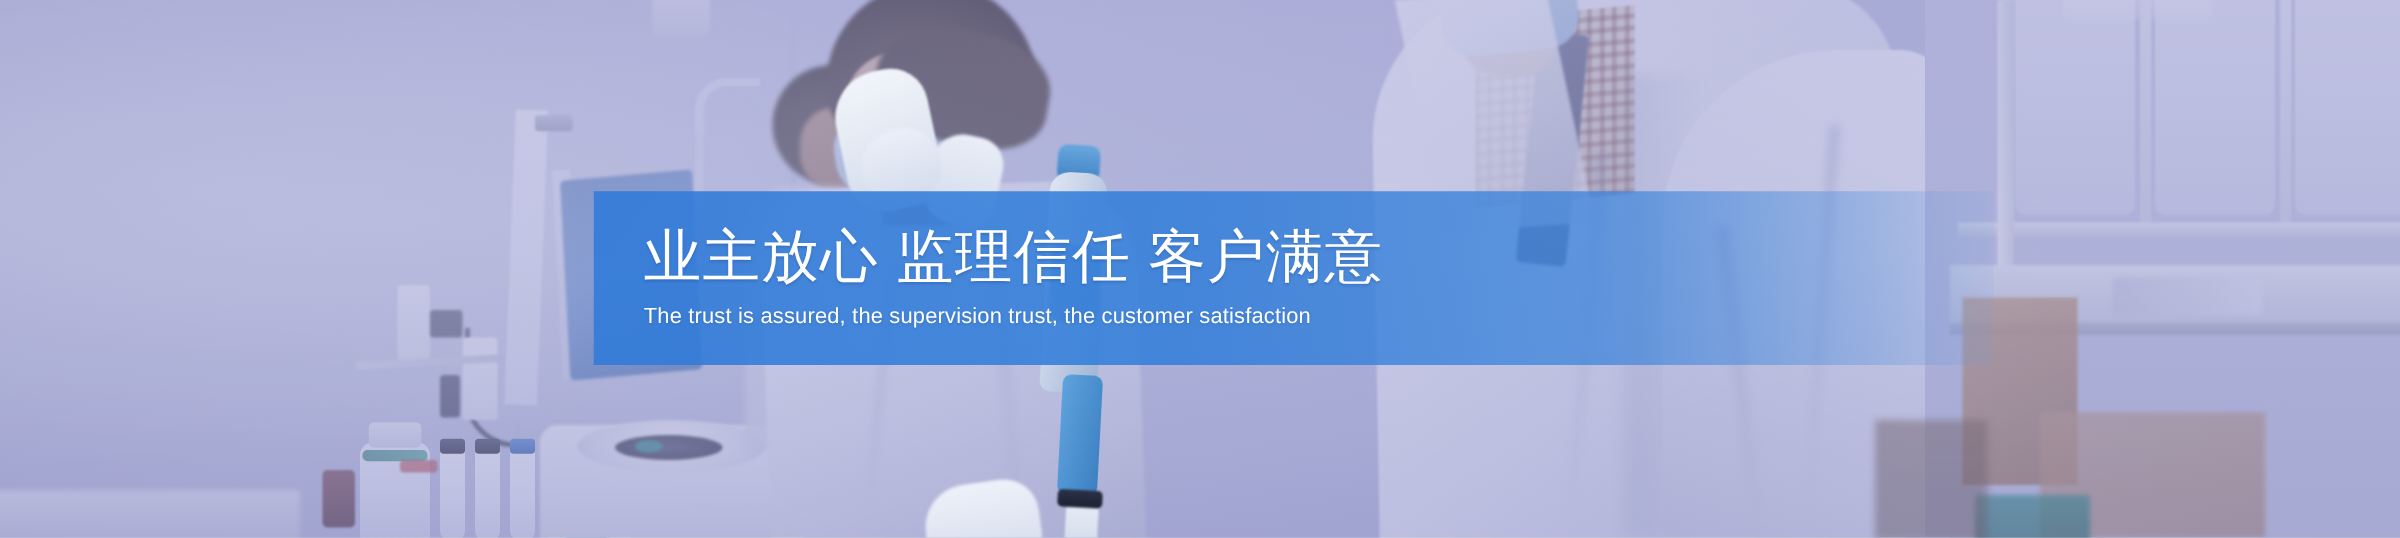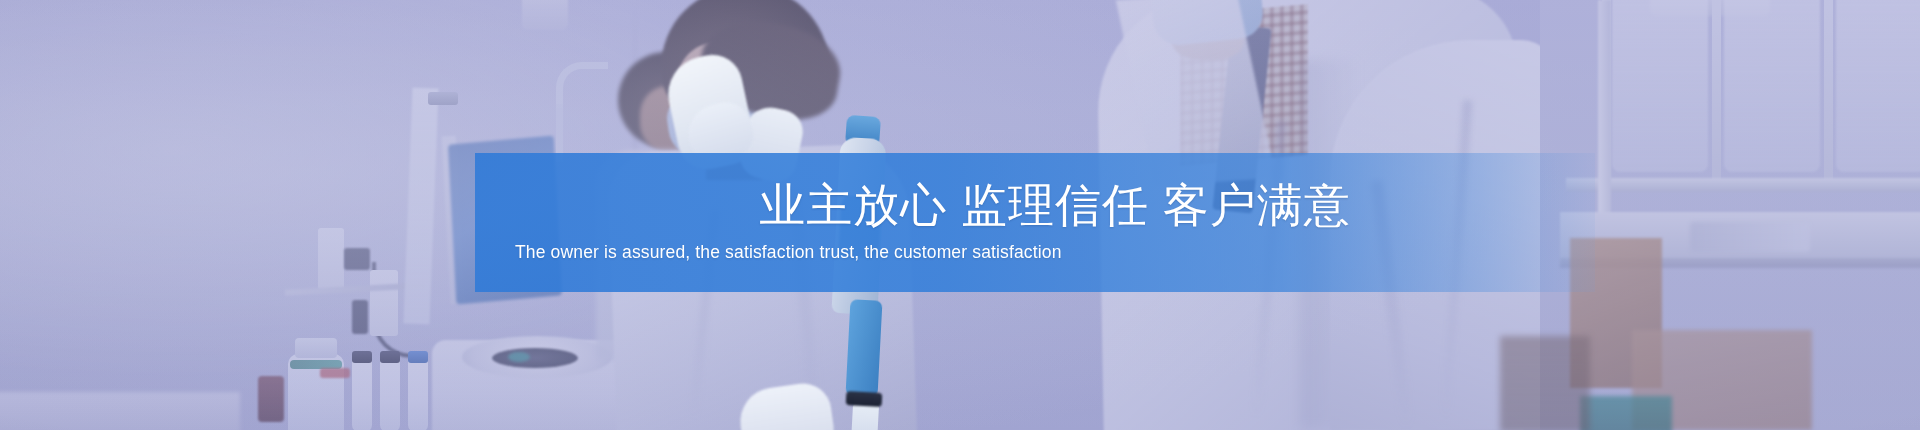--- a/index.html
+++ b/index.html
@@ -443,21 +443,20 @@
     z-index:21;
   }
   #headline{
     color:#ffffff;
     font-size:46px;
     line-height:1.06;
     letter-spacing:1px;
     font-weight:400;
     white-space:nowrap;
     text-shadow:0 1px 2px rgba(20,50,100,.22);
-    text-align:center;
   }
   #subline{
     color:#ffffff;
     font-size:17.5px;
     line-height:1.3;
     letter-spacing:.15px;
     font-weight:400;
     margin-top:11px;
     white-space:nowrap;
     text-shadow:0 1px 2px rgba(20,50,100,.20);
@@ -576,17 +575,17 @@
     <div class="dark-low"></div>
 
     <div class="grade"></div>
     <div class="grade2"></div>
     <div class="vignette"></div>
   </div>
 
   <div id="band">
     <div class="band-text">
       <div id="headline">业主放心 监理信任  客户满意</div>
-      <div id="subline">The owner is assured, the satisfaction trust, the customer satisfaction</div>
+      <div id="subline">The trust is assured, the supervision trust, the customer satisfaction</div>
     </div>
   </div>
 
 </div>
 
 </body></html>

